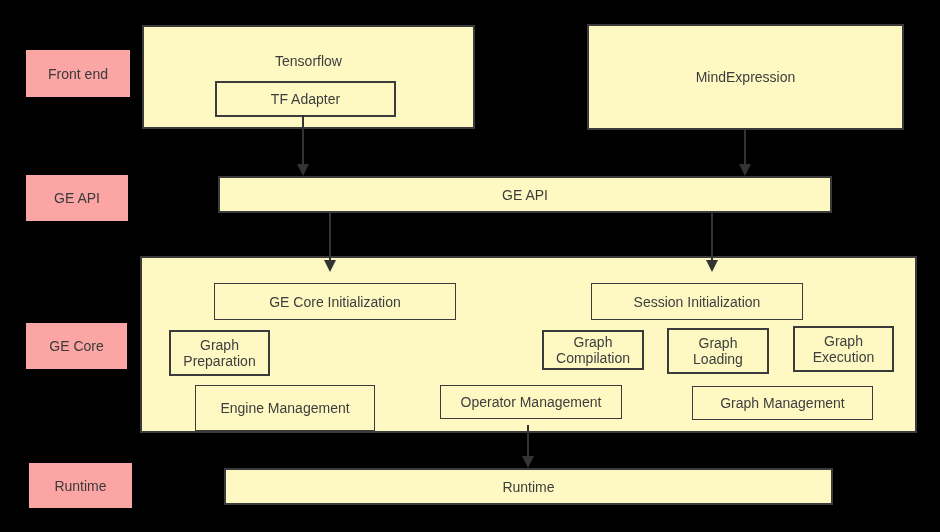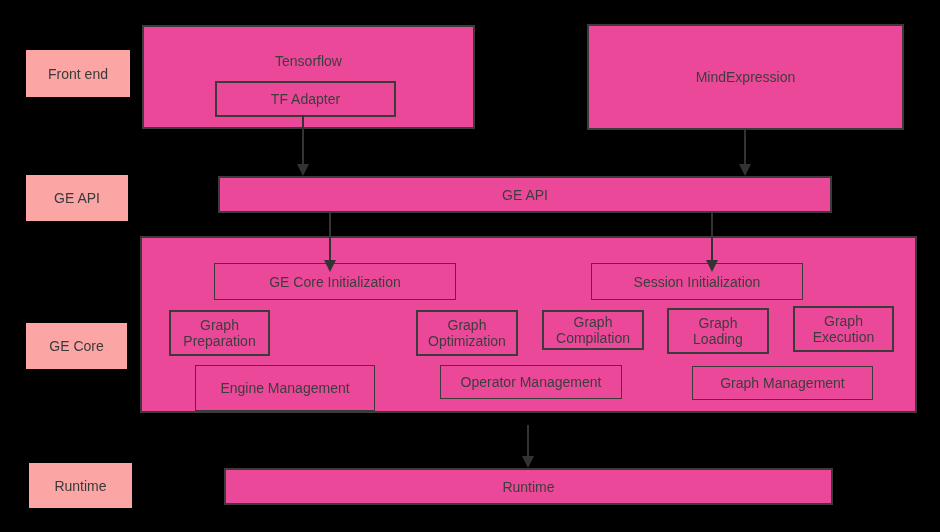--- a/index.html
+++ b/index.html
@@ -20,21 +20,21 @@
   .rowlabel {
     position: absolute;
     background: #fca5a5;
     display: flex;
     align-items: center;
     justify-content: center;
     color: #3a3a3a;
   }
   .box {
     position: absolute;
-    background: #ec4899;
+    background: #fef9c3;
     border: 2px solid #3b3b3b;
     box-sizing: border-box;
   }
   .thin  { border-width: 1px; }
   .mid   { border-width: 1.5px; }
   .center {
     display: flex;
     align-items: center;
     justify-content: center;
     text-align: center;
@@ -77,27 +77,26 @@
 
   <div class="box" style="left:142px; top:25px; width:333px; height:104px;">
     <div class="box-title">Tensorflow</div>
     <div class="box center" style="left:71px; top:54px; width:181px; height:36px;">TF Adapter</div>
   </div>
 
   <div class="box center" style="left:587px; top:24px; width:317px; height:106px;">MindExpression</div>
 
   <div class="box center" style="left:218px; top:176px; width:614px; height:37px;">GE API</div>
 
-  <div class="box" style="left:140px; top:236px; width:777px; height:177px;">
+  <div class="box" style="left:140px; top:256px; width:777px; height:177px;">
 
     <div class="box thin center" style="left:72px; top:25px; width:242px; height:37px;">GE Core Initialization</div>
     <div class="box thin center" style="left:449px; top:25px; width:212px; height:37px;">Session Initialization</div>
 
     <div class="box center wrap2" style="left:27px; top:72px; width:101px; height:46px;">Graph Preparation</div>
-    <div class="box center wrap2" style="left:274px; top:72px; width:102px; height:46px;">Graph Optimization</div>
     <div class="box center wrap2" style="left:400px; top:72px; width:102px; height:40px;">Graph Compilation</div>
     <div class="box center wrap2" style="left:525px; top:70px; width:102px; height:46px;">Graph Loading</div>
     <div class="box center wrap2" style="left:651px; top:68px; width:101px; height:46px;">Graph Execution</div>
 
     <div class="box mid center" style="left:53px; top:127px; width:180px; height:46px;">Engine Management</div>
     <div class="box mid center" style="left:298px; top:127px; width:182px; height:34px;">Operator Management</div>
     <div class="box mid center" style="left:550px; top:128px; width:181px; height:34px;">Graph Management</div>
   </div>
 
   <div class="box center" style="left:224px; top:468px; width:609px; height:37px;">Runtime</div>

